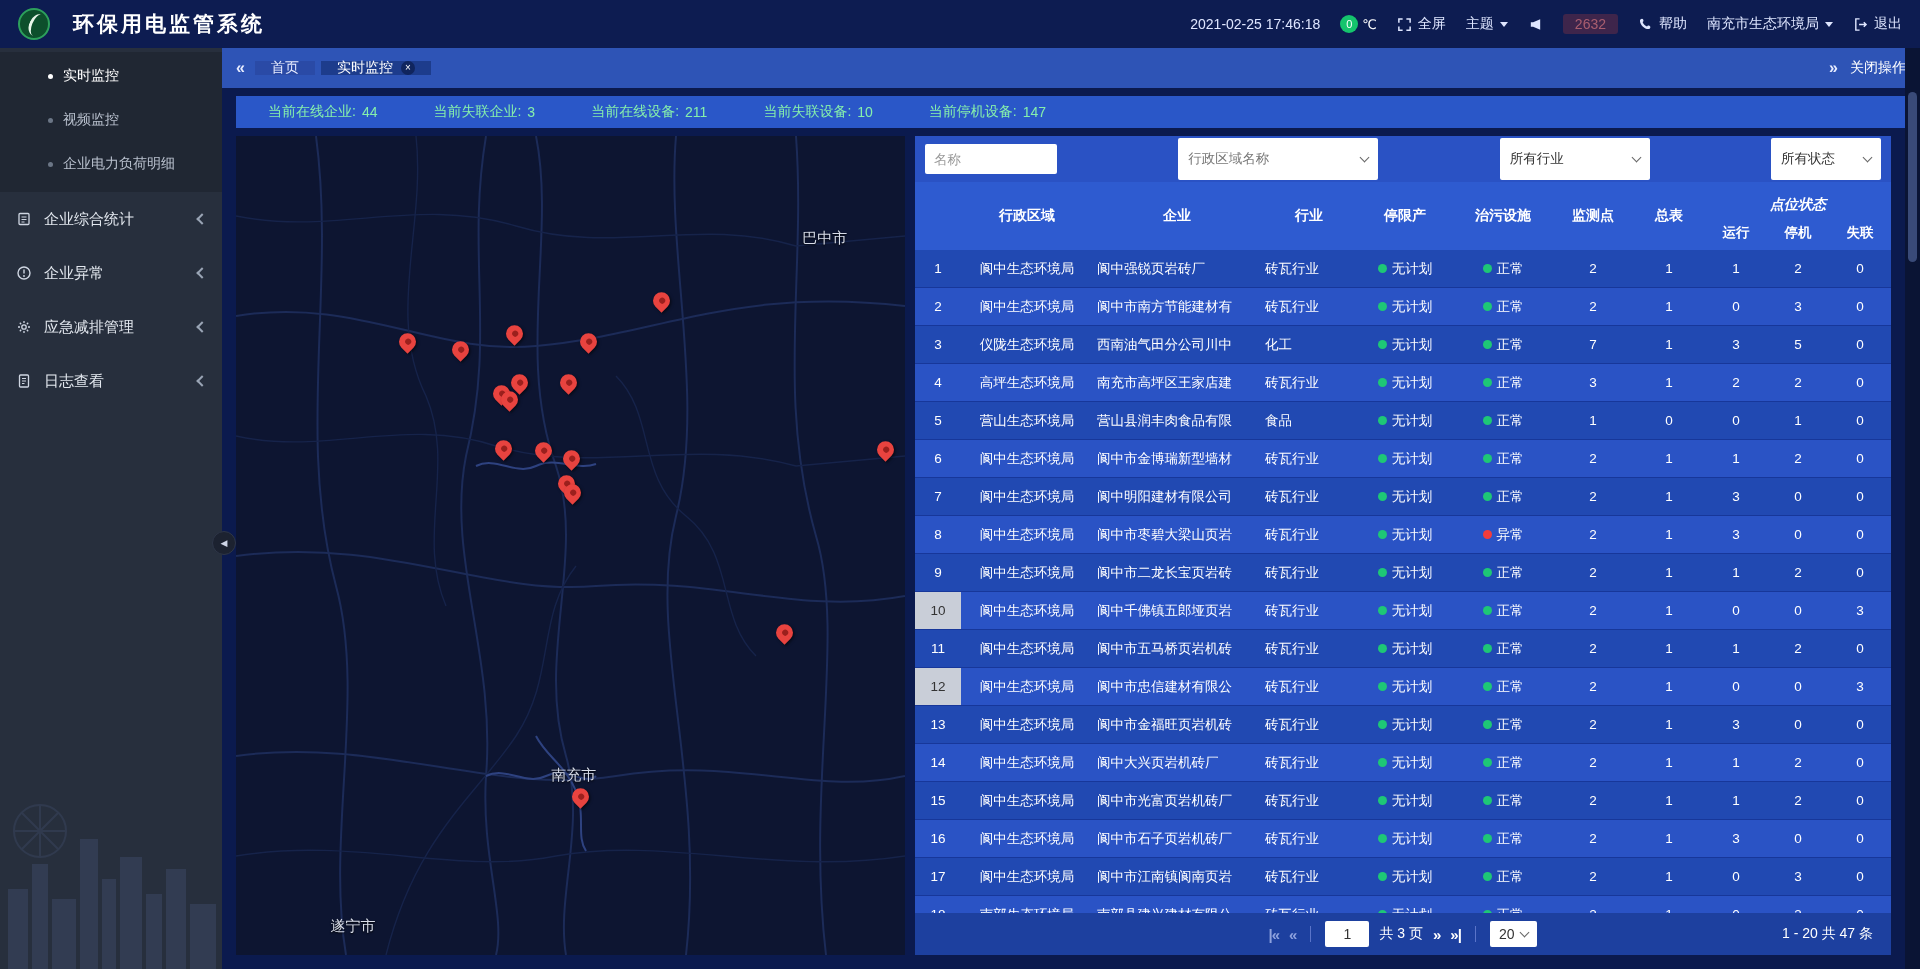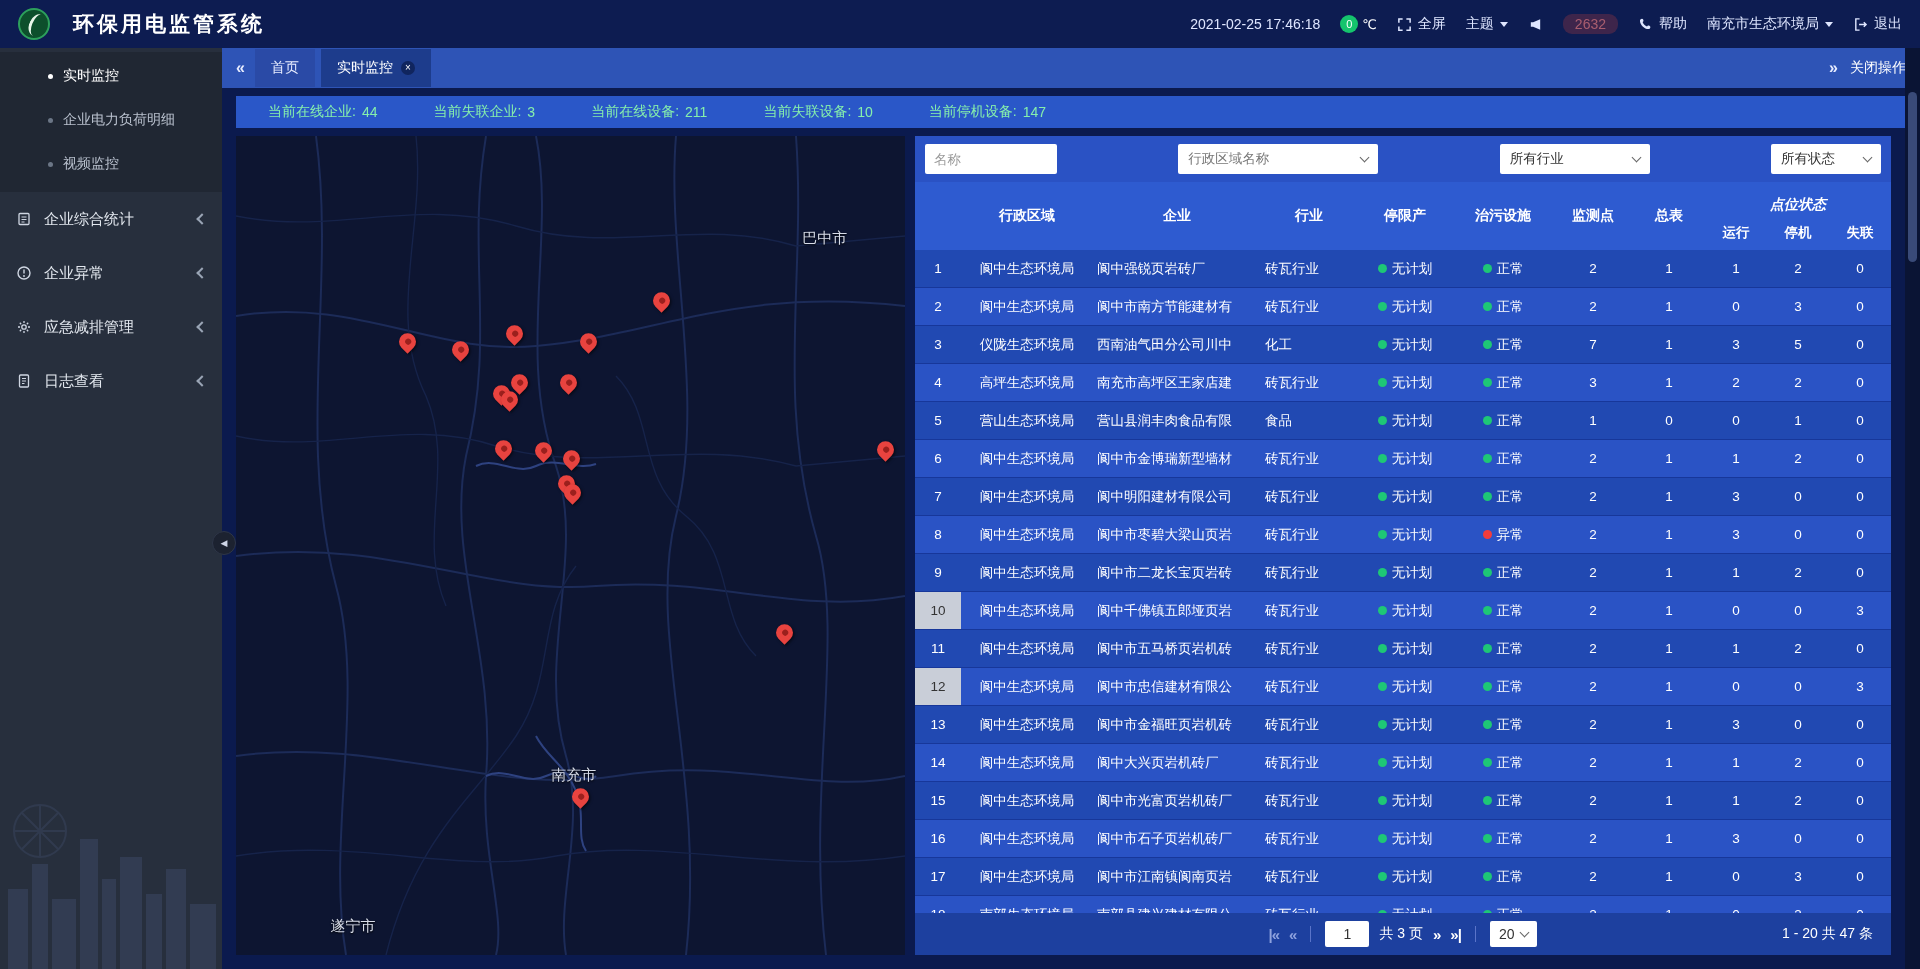--- a/index.html
+++ b/index.html
@@ -21,21 +21,21 @@
   .logo::after { content:''; position:absolute; left:9px; top:4px; width:14px; height:23px; border-radius:50%; border-left:3px solid #e8f5e9; transform:rotate(22deg); }
   .app-title { font-size:21px; font-weight:bold; letter-spacing:3px; color:#ffffff; }
   .top-right { margin-left:auto; display:flex; align-items:center; gap:20px; font-size:14px; }
   .datetime { color:#dfe6ff; }
   .temp { display:flex; align-items:center; gap:4px; }
   .temp-badge { width:18px; height:18px; border-radius:50%; background:#15c46d; color:#fff; font-size:11px; display:inline-flex; align-items:center; justify-content:center; }
   .temp-unit { color:#fff; font-size:13px; }
   .hbtn { display:flex; align-items:center; gap:6px; cursor:pointer; color:#dfe6ff; white-space:nowrap; }
   .hicon { width:15px; height:15px; display:block; }
   .caret { width:0; height:0; border:4px solid transparent; border-top:5px solid #dfe6ff; display:inline-block; margin-top:5px; }
-  .badge-faded { background:rgba(190,60,60,.28); color:rgba(255,140,140,.55); padding:2px 12px; border-radius:9px; font-size:14px;text-align:right; }
+  .badge-faded { background:rgba(190,60,60,.28); color:rgba(255,140,140,.55); padding:2px 12px; border-radius:3px; font-size:14px;text-align:right; }
 
   
   .main { display:flex; height:921px; position:relative; }
 
   
   .sidebar { width:222px; background:#272f3d; position:relative; flex-shrink:0; overflow:hidden; }
   #side-menu { padding-top:4px; }
   .side-group { height:54px; display:flex; align-items:center; padding:0 16px; gap:12px; color:#e3e8ef; font-size:15px; cursor:pointer; }
   .side-group.open { background:#222a37; }
   .side-icon { width:16px; height:16px; color:#cfd6e2; flex-shrink:0; }
@@ -54,21 +54,21 @@
   
   .collapse-handle { position:absolute; left:212px; top:483px; width:24px; height:24px; border-radius:50%; background:#1c2230; border:1px solid #2e3648; z-index:30; display:flex; align-items:center; justify-content:center; cursor:pointer; }
   .collapse-arrow { color:#cfd6e8; font-size:9px; }
 
   
   .content { flex:1; display:flex; flex-direction:column; min-width:0; background:#0b1a4e; }
 
   .tabbar { height:40px; background:#2e54b6; display:flex; align-items:center; padding:0 14px; gap:10px; }
   .tab-nav { color:#e8edff; font-size:16px; font-weight:bold; cursor:pointer; }
   .tabs { display:flex; gap:6px; }
-  .tab { height:38px; padding:0 16px; display:flex; align-items:center; gap:8px; background:#2a4aa6; color:#e8edff; font-size:14px; cursor:pointer; }
+  .tab { height:14px; padding:0 16px; display:flex; align-items:center; gap:8px; background:#2a4aa6; color:#e8edff; font-size:14px; cursor:pointer; }
   .tab.active { background:#1d3c8c; color:#ffffff; }
   .tab-close { width:14px; height:14px; border-radius:50%; background:#10255e; color:#fff; font-size:10px; line-height:14px; text-align:center; cursor:pointer; }
   .tab-right { margin-left:auto; display:flex; align-items:center; gap:12px; }
   .close-ops { color:#ffffff; font-size:14px; cursor:pointer; }
 
   .statsbar { height:32px; margin:8px 14px 0; background:#2a57c8; display:flex; align-items:center; gap:56px; padding:0 32px; color:#86efac; font-size:14px; }
   .stat { display:flex; align-items:center; gap:6px; white-space:nowrap; }
 
   .contentrow { flex:1; display:flex; gap:10px; margin:8px 29px 14px 14px; min-height:0; }
 
@@ -79,21 +79,21 @@
   .city-label { position:absolute; transform:translate(-50%,-50%); color:#d8dde9; font-size:15px; text-shadow:0 1px 2px #000; white-space:nowrap; }
   .pin { position:absolute; width:22px; height:22px; transform:translate(-50%,-90%); }
   .pin-body { width:17px; height:17px; background:#e8433f; border-radius:50% 50% 50% 0; transform:rotate(-45deg); box-shadow:0 2px 3px rgba(0,0,0,.55); position:relative; }
   .pin-dot { position:absolute; width:6px; height:6px; background:#9b201d; border-radius:50%; top:5.5px; left:5.5px; }
 
   
   .panel { flex:1; min-width:0; display:flex; flex-direction:column; background:#2a52c4; }
   .filters { height:46px; display:flex; align-items:center; gap:10px; padding:0 10px;justify-content:space-between; }
   .f-input { width:132px; height:30px; border:none; border-radius:2px; padding:0 9px; font-size:13.5px; color:#333; font-family:inherit; }
   .f-input::placeholder { color:#999; }
-  .f-select { background:#fff; height:30px; border-radius:2px; display:flex; align-items:center; justify-content:space-between; padding:0 10px; font-size:13.5px; cursor:pointer; }
+  .f-select { background:#fff; height:42px; border-radius:2px; display:flex; align-items:center; justify-content:space-between; padding:0 10px; font-size:13.5px; cursor:pointer; }
   .w200 { width:200px; } .w150 { width:150px; } .w110 { width:110px; }
   .sel-placeholder { color:#777; }
   .sel-value { color:#333; }
   .sel-caret { width:7px; height:7px; border-right:1.6px solid #666; border-bottom:1.6px solid #666; transform:rotate(45deg); margin-top:-4px; }
 
   .panel { --cols:46px 132px 1fr 96px 96px 100px 80px 72px 62px 62px 62px; }
   .thead { height:68px; background:#2e5bd0; display:grid; grid-template-columns:var(--cols); grid-template-rows:34px 34px; color:#fff; }
   .th { grid-row:1 / span 2; display:flex; align-items:center; justify-content:center; font-weight:bold; font-size:14px; }
   .th-group { grid-column:9 / span 3; grid-row:1; display:flex; align-items:flex-end; justify-content:center; font-weight:bold; font-style:italic; font-size:14px; padding-bottom:2px; }
   .th-sub { grid-row:2; display:flex; align-items:center; justify-content:center; font-weight:bold; font-size:13.5px; }
@@ -179,25 +179,25 @@
 
     <aside class="sidebar">
       <nav id="side-menu">
           <div class="side-children">
             <div class="side-child active">
               <span class="bullet"></span>
               <span>实时监控</span>
             </div>
             <div class="side-child">
               <span class="bullet"></span>
-              <span>企业电力负荷明细</span>
+              <span>视频监控</span>
             </div>
             <div class="side-child">
               <span class="bullet"></span>
-              <span>视频监控</span>
+              <span>企业电力负荷明细</span>
             </div>
           </div>
           <div class="side-group">
             <span class="side-icon">
               <svg viewBox="0 0 16 16">
                 <rect x="3" y="2.5" width="10" height="11" rx="1" fill="none" stroke="currentColor" stroke-width="1.3"></rect>
                 <path d="M5.5 6h5M5.5 8.5h5M5.5 11h3" stroke="currentColor" stroke-width="1.2"></path>
               </svg>
             </span>
             <span class="side-label">企业综合统计</span>

